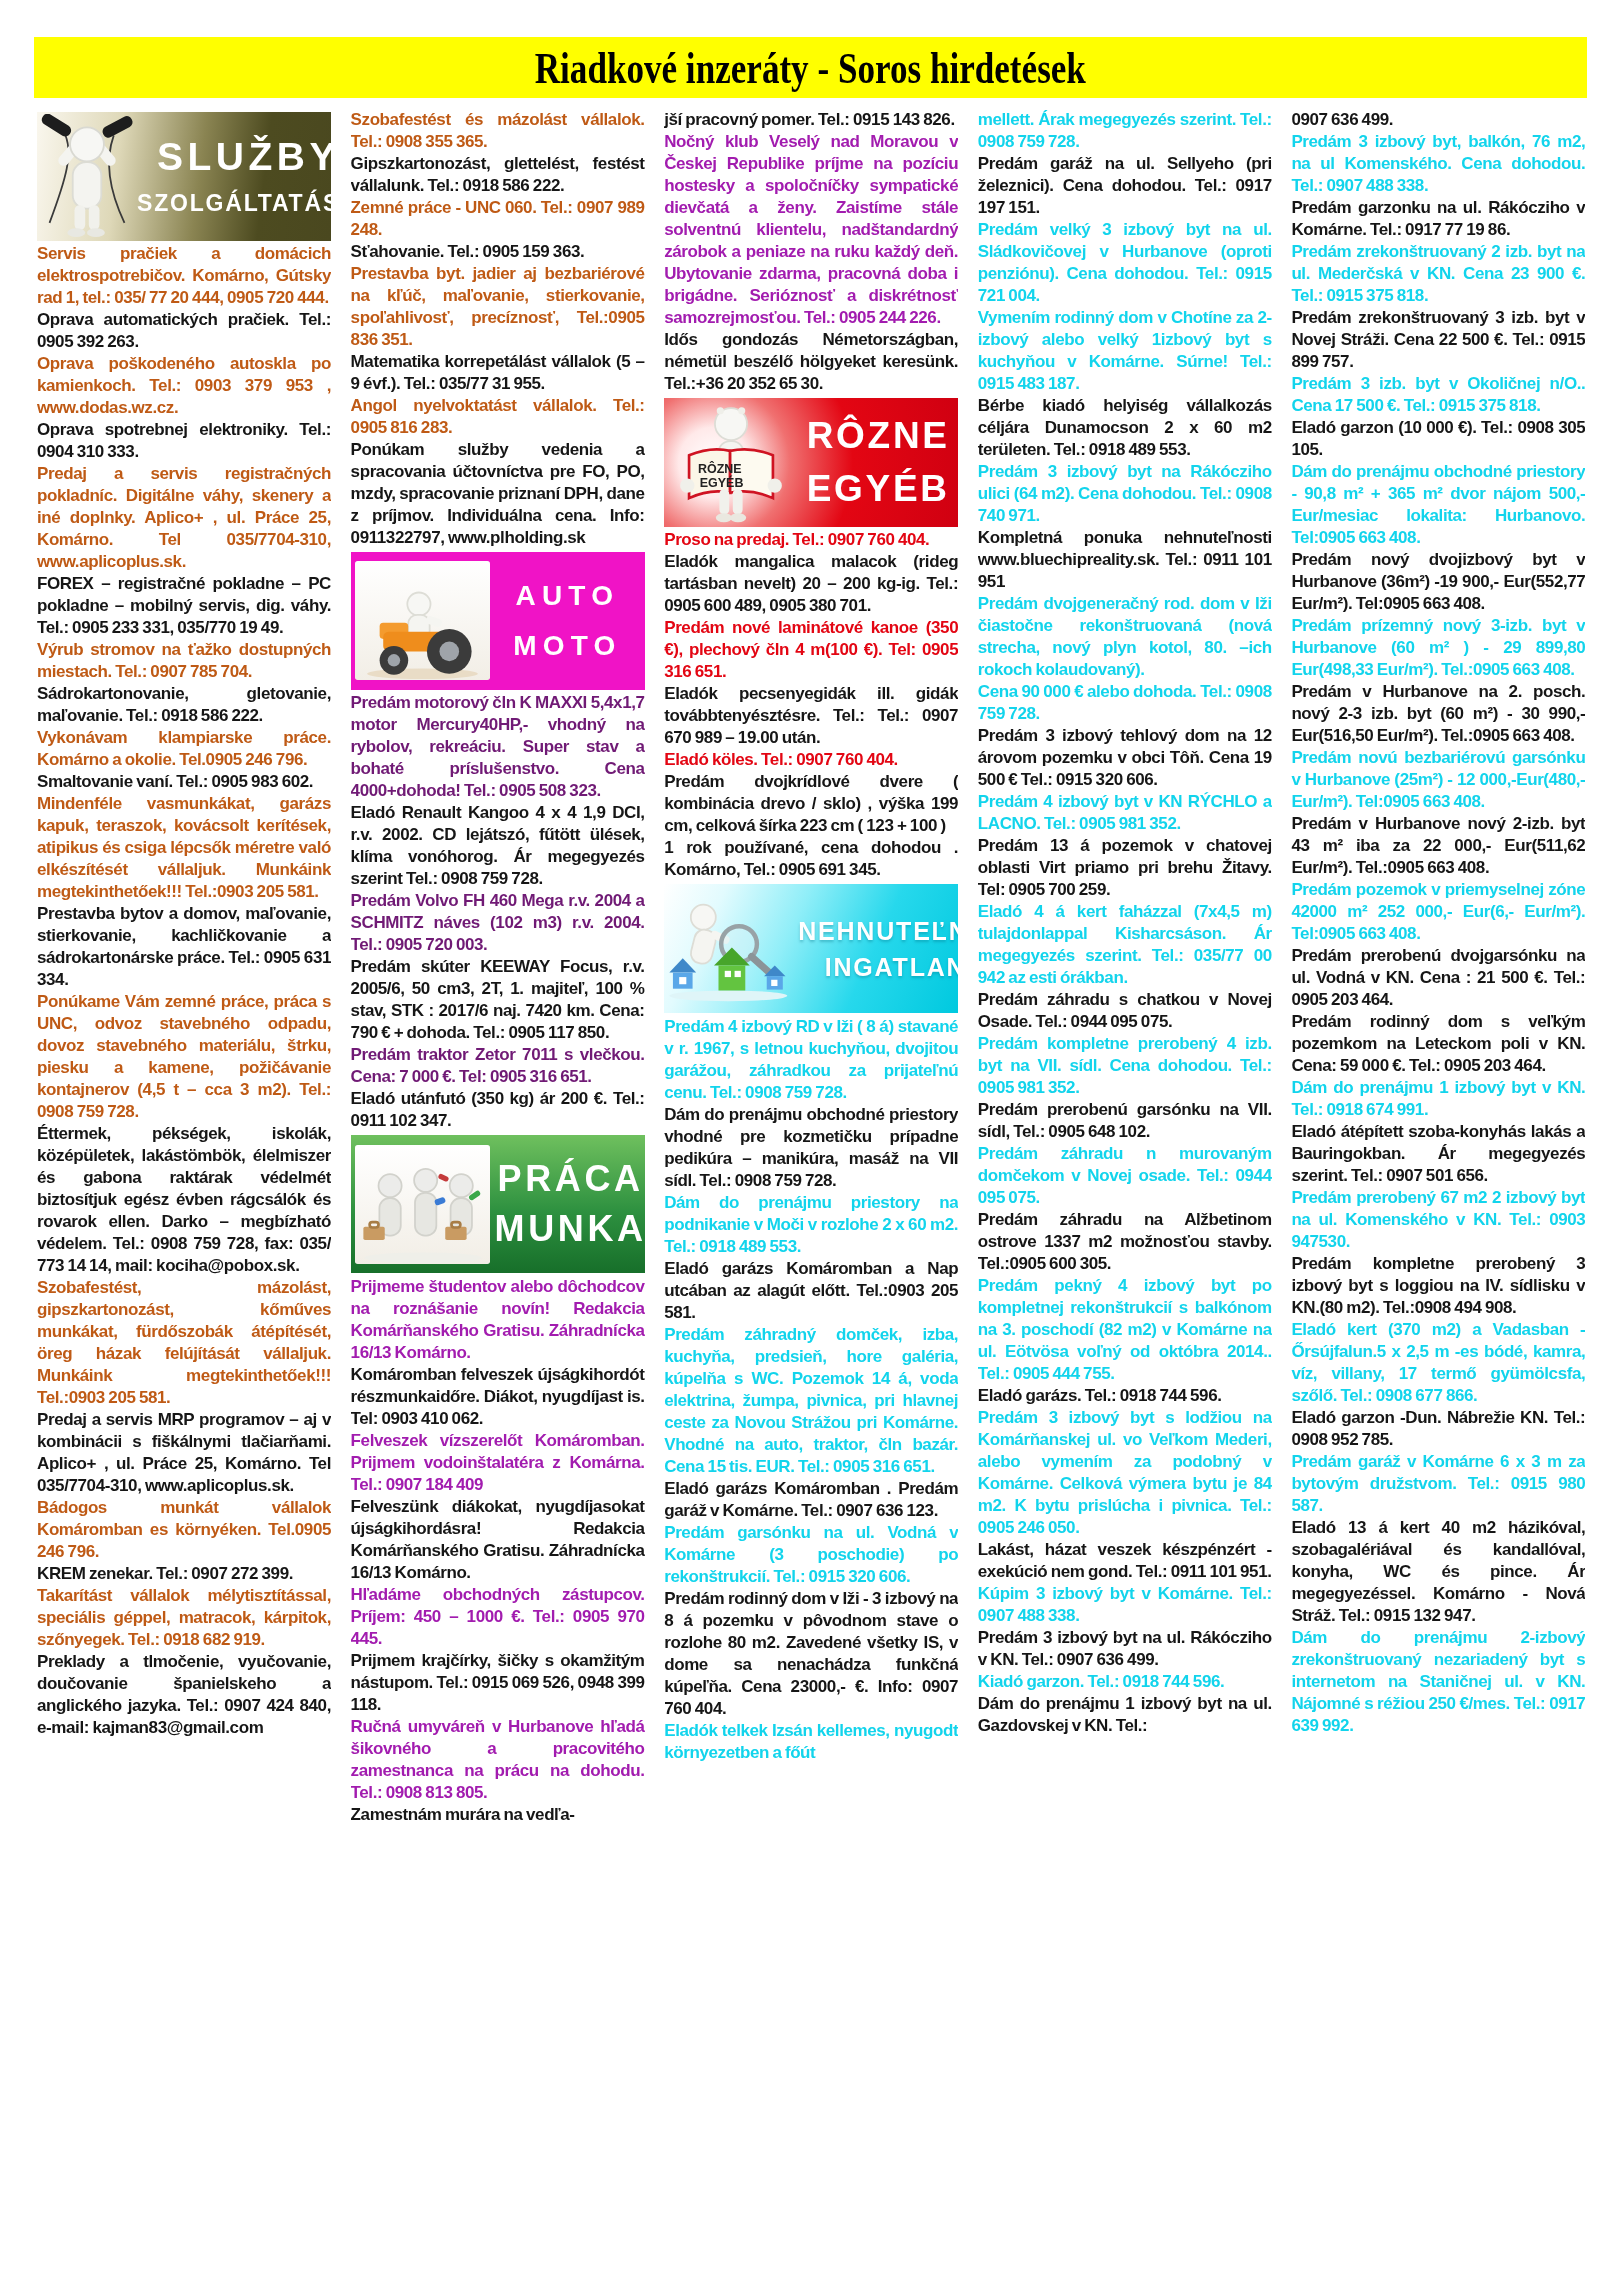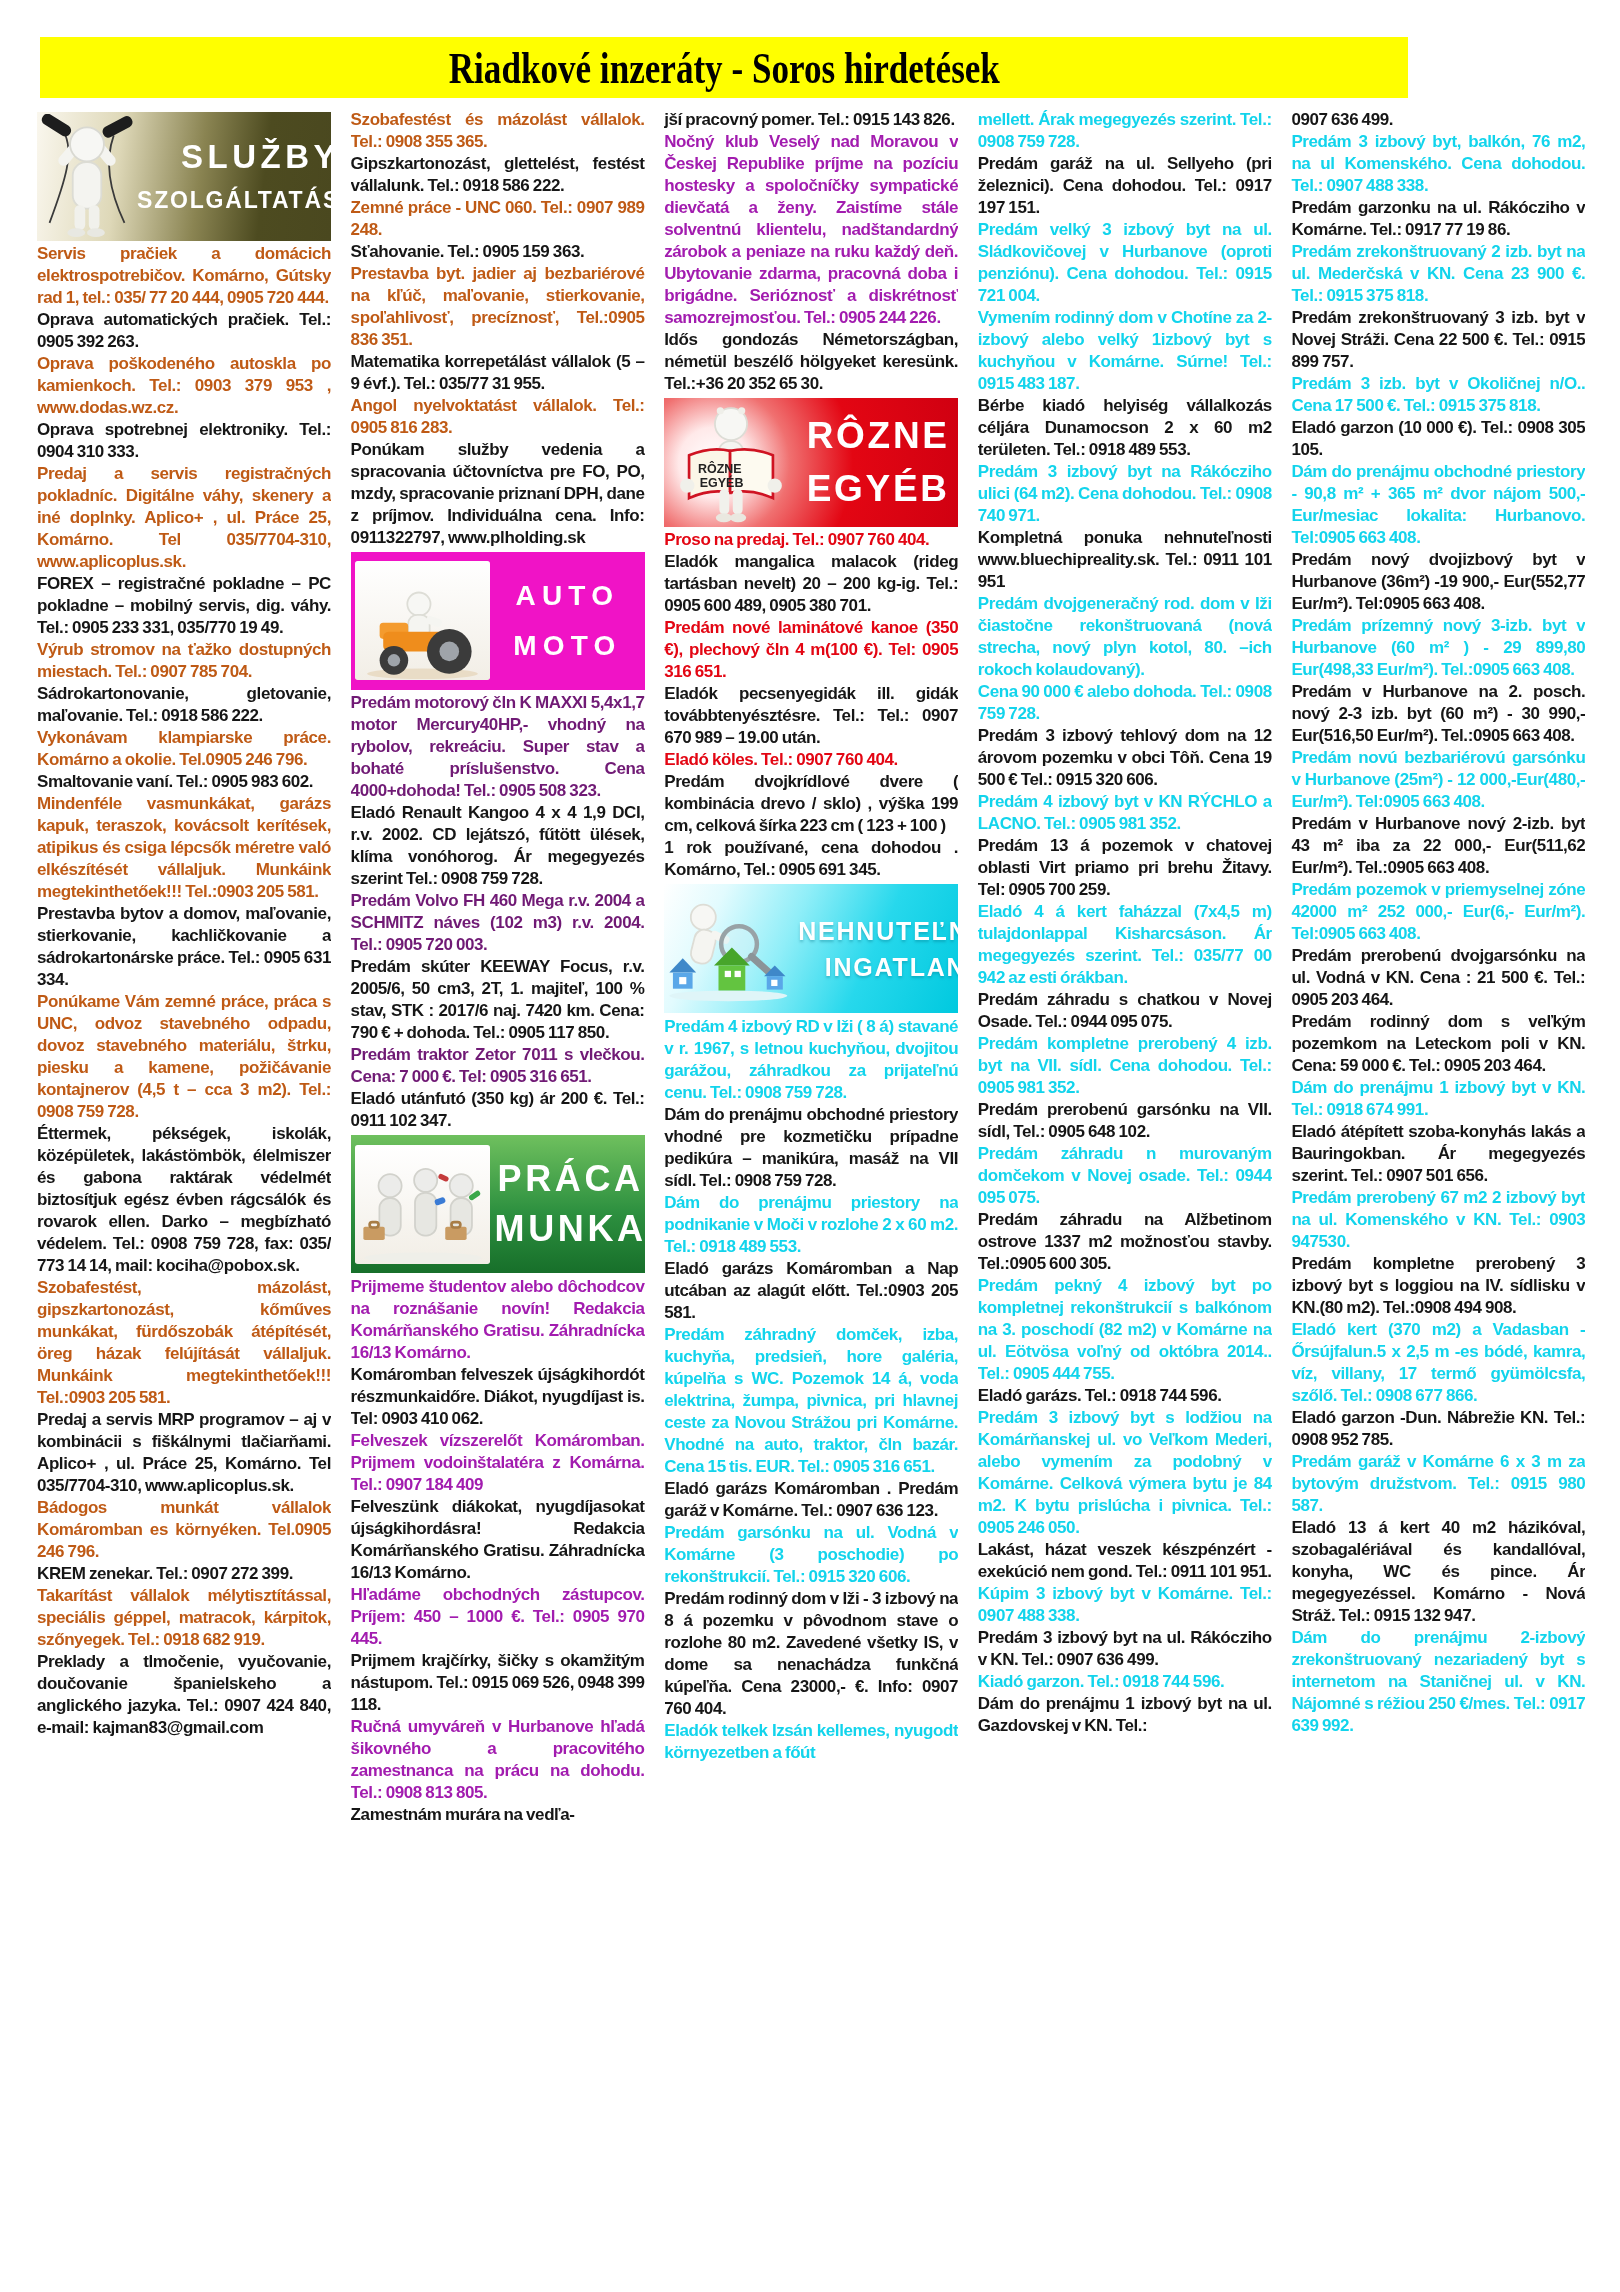--- a/index.html
+++ b/index.html
@@ -2,21 +2,21 @@
 <html lang="sk" style="font-size:14.3px"><head>
 <meta charset="utf-8">
 <style>
   html,body{margin:0;padding:0;}
   body{
     width:1621px;height:2293px;position:relative;background:#ffffff;
     font-family:"Liberation Sans",sans-serif;overflow:hidden;
   }
   
   .header{
-    position:absolute;left:40px;top:37px;width:1368px;height:61px;
+    position:absolute;left:34px;top:37px;width:1553px;height:61px;
     background:#ffff00;display:flex;align-items:center;justify-content:center;
   }
   .header .title{
     font-family:"Liberation Serif",serif;font-weight:bold;font-size:45px;color:#000;
     transform:scaleX(.78);white-space:nowrap;letter-spacing:0;
   }
   
   .columns{position:absolute;left:37px;top:109px;display:flex;gap:19.6px;}
   .col{width:294px;height:2174px;overflow:hidden;}
   .ad{
@@ -29,21 +29,21 @@
   .c-magenta{color:#701a75;}
   .c-red{color:#e30613;}
   .c-cyan{color:#12d4ec;}
   
   .badge{height:129px;margin:2.7px 0;display:flex;align-items:center;position:relative;overflow:hidden;}
   .badge .btxt{flex:1;color:#fff;font-weight:bold;}
   .badge svg{flex:0 0 auto;}
   .panel{background:linear-gradient(180deg,#ffffff 0%,#f2eee6 100%);border-radius:2.7px;height:119px;flex:0 0 135px;display:flex;align-items:flex-end;justify-content:center;overflow:hidden;}
   .badge-sluzby{background:linear-gradient(97deg,#faf7ee 0%,#ded8b8 28%,#8a8452 55%,#4d4b20 76%,#4a481f 100%);}
   .sluzby-txt{text-align:right;padding-right:10.7px;}
-  .s-l1{font-size:33px;letter-spacing:4.5px;margin-bottom:10.7px;}
+  .s-l1{font-size:39px;letter-spacing:4.5px;margin-bottom:10.7px;}
   .s-l2{font-size:23px;letter-spacing:1.8px;}
   .badge-auto{background:#f013c6;padding:4.5px;gap:4.5px;}
   .auto-txt{text-align:center;}
   .a-l{font-size:28px;letter-spacing:6.2px;line-height:50px;}
   .badge-praca{background:linear-gradient(180deg,#6fc05e 0%,#2e9140 55%,#176f2a 100%);padding:4.5px;gap:4.5px;}
   .praca-txt{text-align:center;}
   .p-l{font-size:36px;letter-spacing:3.6px;line-height:50px;}
   .badge-rozne{background:radial-gradient(circle at 17% 50%, #ffffff 0%, #ffe9e9 14%, #f07070 30%, #e30613 55%, #d00011 100%);}
   .rozne-txt{text-align:center;}
   .r-l{font-size:37px;letter-spacing:2.7px;line-height:53px;}

